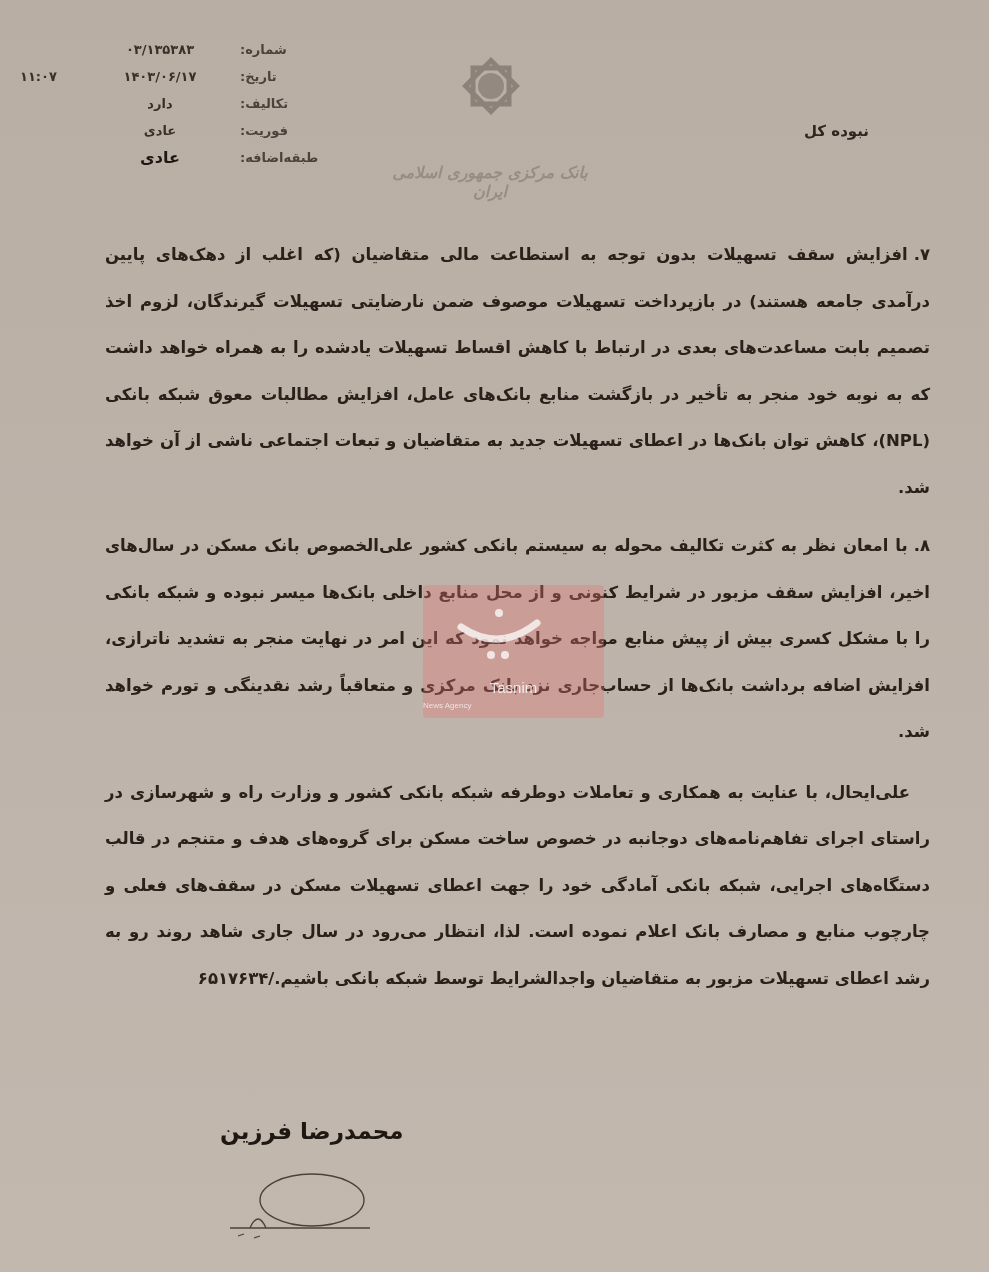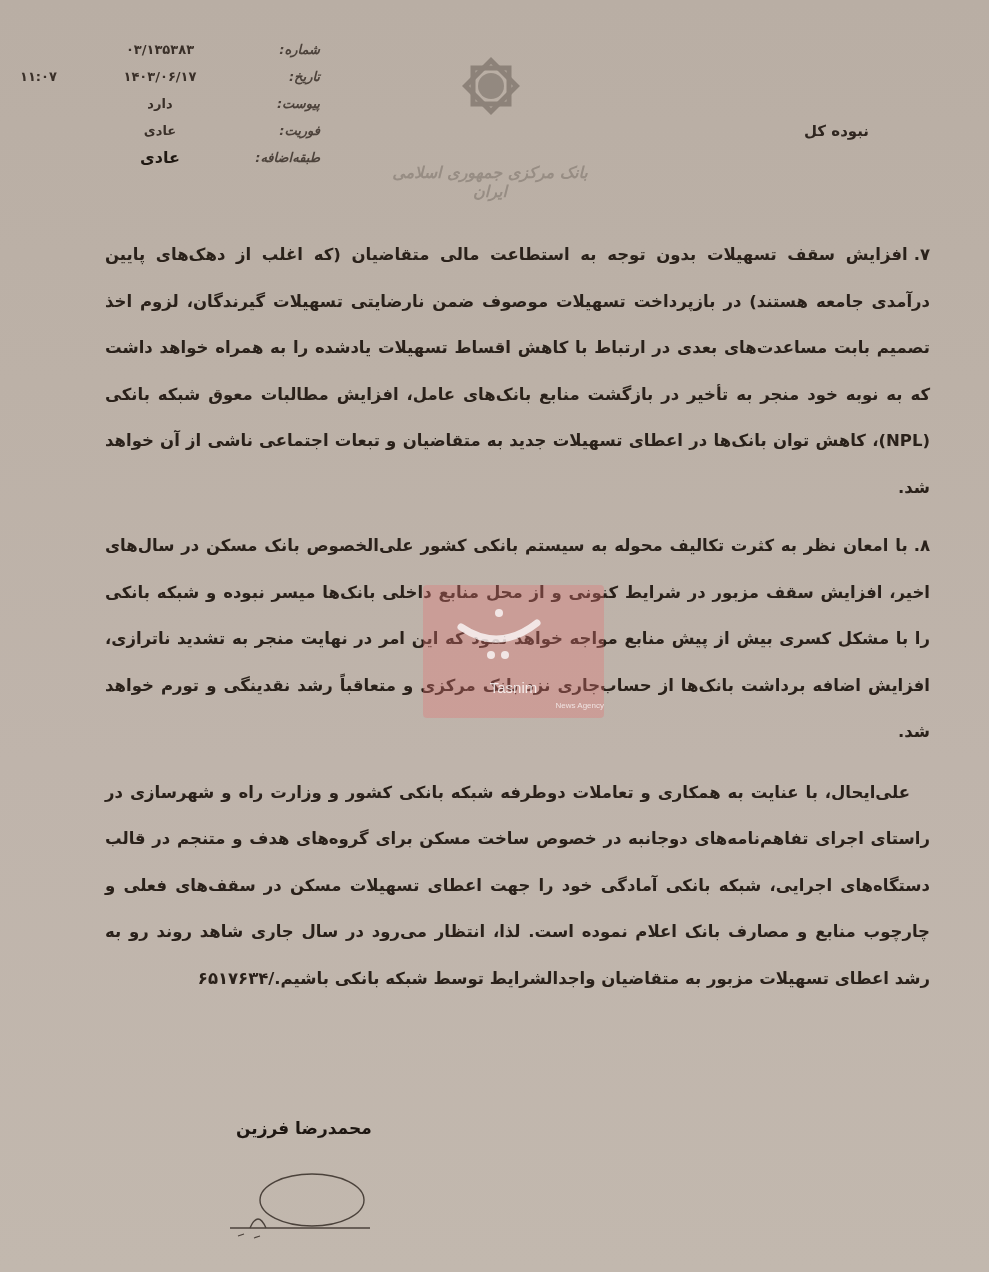--- a/index.html
+++ b/index.html
@@ -12,21 +12,21 @@
     }
     .paper {
       position: absolute; left: 0; top: 0; width: 989px; height: 1272px;
       background: linear-gradient(180deg, #b9aea4 0%, #bcb1a7 30%, #bfb4ab 60%, #c2b8ae 100%);
     }
     .hdr-meta {
       position: absolute; left: 20px; top: 36px; width: 300px;
       direction: rtl; font-size: 13px; font-weight: bold; color: #3a3029;
     }
     .meta-row { display: flex; flex-direction: row; height: 27px; align-items: center; }
-    .meta-label { width: 80px; text-align: right; opacity: 0.85; font-style: italic; }
+    .meta-label { width: 80px; text-align: left; opacity: 0.85; }
     .meta-value { flex: 1; text-align: center; }
     .meta-extra { width: 60px; text-align: left; }
     .meta-row.strong .meta-value { font-size: 16px; color: #1f1812; }
 
     .logo-wrap { position: absolute; left: 440px; top: 45px; width: 110px; height: 110px; }
     .logo-star {
       position: absolute; left: 18px; top: 8px; width: 66px; height: 66px;
     }
     .logo-text {
       position: absolute; left: 375px; top: 163px; width: 230px;
@@ -53,51 +53,51 @@
     .watermark {
       position: absolute; left: 423px; top: 585px; width: 181px; height: 133px;
       background: rgba(226, 118, 118, 0.35);
       border-radius: 4px;
     }
     .wm-text {
       position: absolute; left: 0; right: 0; bottom: 22px; text-align: center;
       font-family: "Liberation Sans", sans-serif; font-size: 15px; color: rgba(255,255,255,0.8);
     }
     .wm-sub {
-      position: absolute; left: 0; right: 0; bottom: 8px; text-align: right;
+      position: absolute; left: 0; right: 0; bottom: 8px; text-align: left;
       font-family: "Liberation Sans", sans-serif; font-size: 8px; color: rgba(255,255,255,0.7);
     }
     .wm-glyph {
       position: absolute; left: 28px; top: 20px; width: 96px; height: 60px;
     }
 
     .signer {
-      position: absolute; left: 236px; top: 1118px;
-      direction: rtl; font-size: 17px; font-weight: bold; color: #1e1712;
+      position: absolute; left: 220px; top: 1118px;
+      direction: rtl; font-size: 23px; font-weight: bold; color: #1e1712;
     }
     .signature { position: absolute; left: 230px; top: 1170px; width: 140px; height: 70px; }
   </style>
 </head>
 <body>
 
 <div class="paper">
 
   <div class="hdr-meta">
     <div class="meta-row">
       <span class="meta-label">شماره:</span>
       <span class="meta-value">۰۳/۱۳۵۳۸۳</span>
       <span class="meta-extra"></span>
     </div>
     <div class="meta-row">
       <span class="meta-label">تاریخ:</span>
       <span class="meta-value">۱۴۰۳/۰۶/۱۷</span>
       <span class="meta-extra">۱۱:۰۷</span>
     </div>
     <div class="meta-row">
-      <span class="meta-label">پیوست:</span>
+      <span class="meta-label">تکالیف:</span>
       <span class="meta-value">دارد</span>
       <span class="meta-extra"></span>
     </div>
     <div class="meta-row">
       <span class="meta-label">فوریت:</span>
       <span class="meta-value">عادی</span>
       <span class="meta-extra"></span>
     </div>
     <div class="meta-row strong">
       <span class="meta-label">طبقه‌اضافه:</span>

